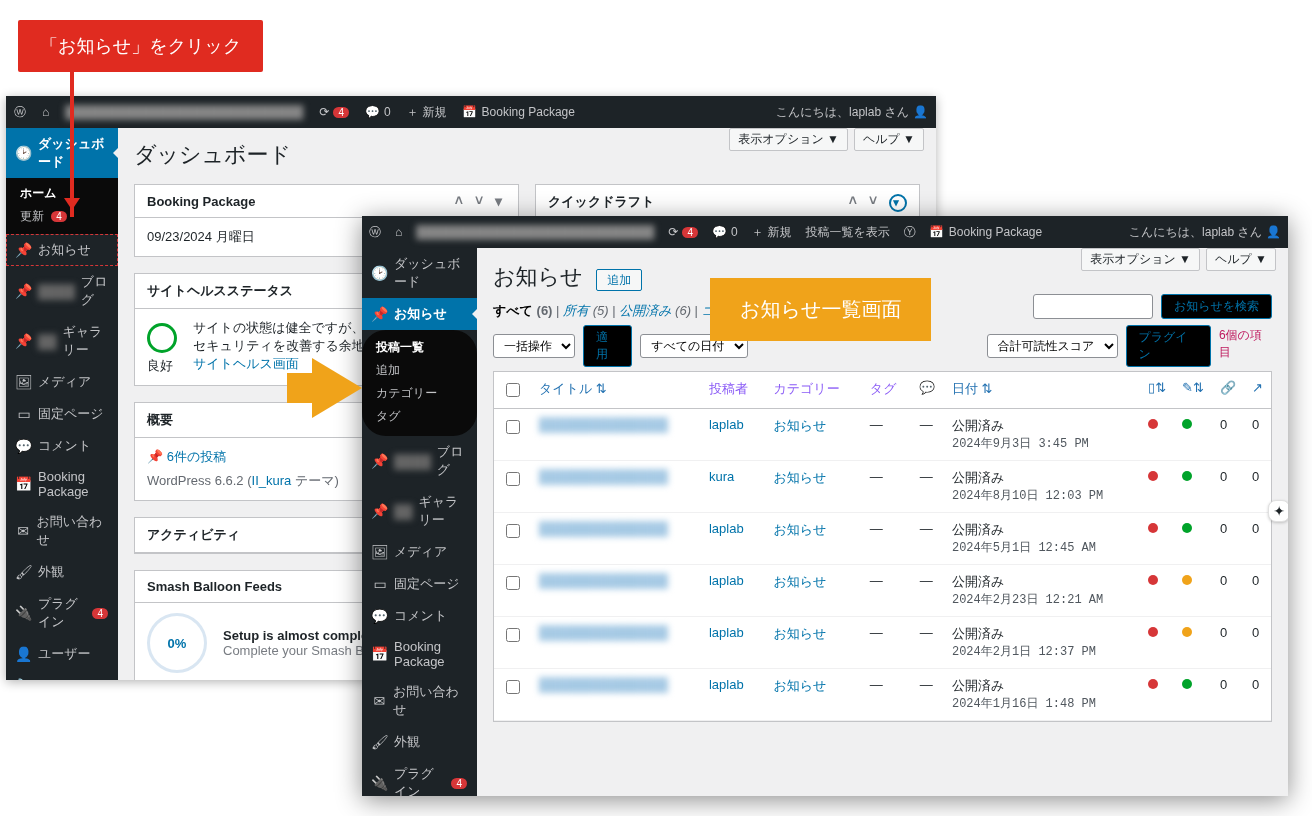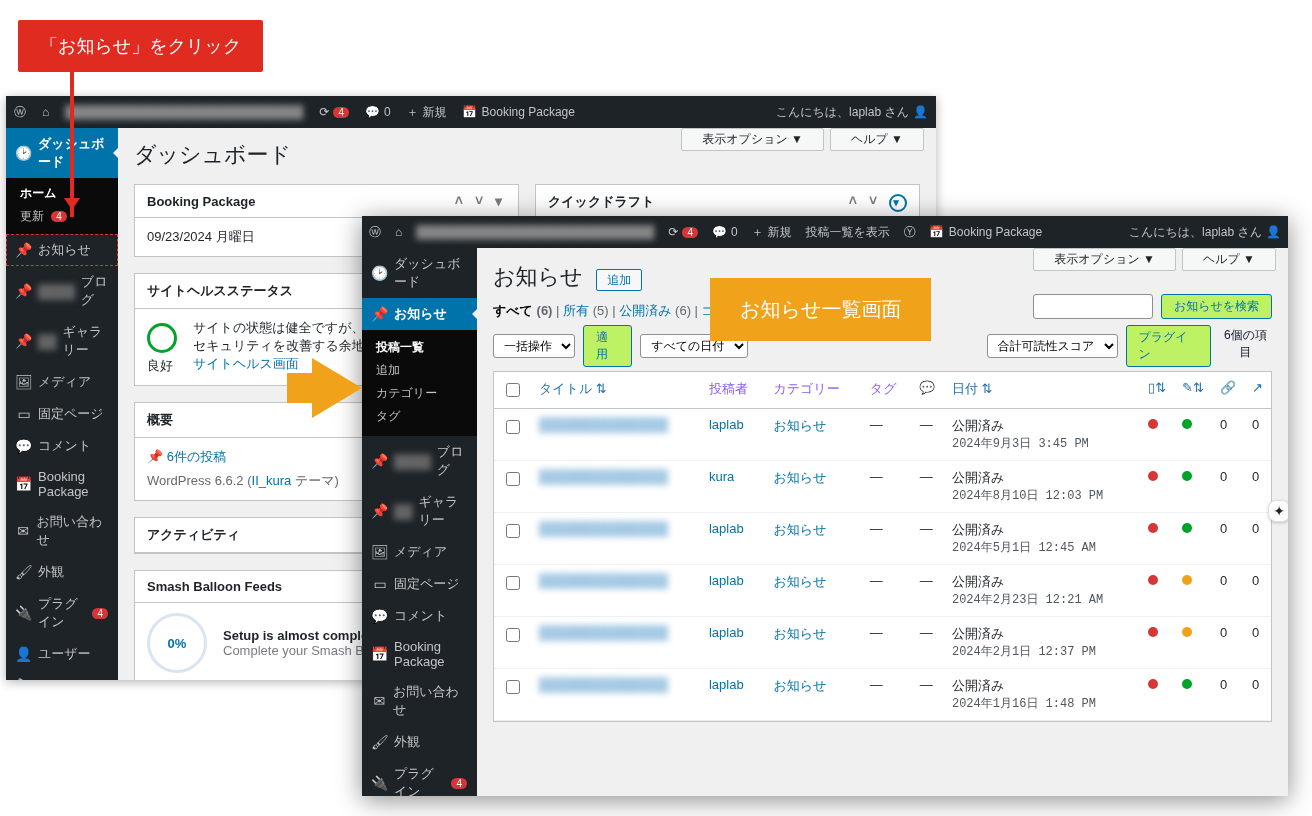--- a/index.html
+++ b/index.html
@@ -65,58 +65,58 @@
 .sidebar1 .sub { background:#0a0a0a; padding:4px 0 6px 14px; font-size:12px; }
 .sidebar1 .sub div { padding:3px 0; }
 .sidebar1 .highlight { outline:1px dashed #d63638; outline-offset:-1px; }
 .upd-badge { background:#d63638; color:#fff; border-radius:9px; font-size:10px; padding:0 5px; margin-left:4px; }
 .icon { display:inline-flex; width:16px; height:16px; justify-content:center; align-items:center; font-size:14px; }
 .blur-txt { filter: blur(3px); color:#666; }
 
 .content1 { flex:1; padding:12px 16px; overflow:hidden; position:relative; }
 .content1 h1 { font-size:22px; margin:0 0 14px; font-weight:400; }
 .screen-opts { position:absolute; top:0; right:12px; display:flex; gap:6px; }
-.opt-btn { border:1px solid var(--wp-border); background:#f6f7f7; padding:2px 20px; font-size:12px; border-radius:2px; }
+.opt-btn { border:1px solid var(--wp-border); background:#f6f7f7; padding:2px 8px; font-size:12px; border-radius:2px; }
 .panels1 { display:flex; gap:16px; }
 .col1 { flex:1; }
 .panel { background:#fff; border:1px solid var(--wp-border); margin-bottom:16px; }
 .panel-h { padding:8px 12px; font-weight:600; border-bottom:1px solid var(--wp-border); display:flex; align-items:center; }
 .panel-h .pctrls { margin-left:auto; color:#787c82; font-size:14px; letter-spacing:4px; }
 .panel-b { padding:10px 12px; font-size:13px; }
 .circle-good { width:30px; height:30px; border:3px solid #00a32a; border-radius:50%; margin:4px auto; }
 .smash-circle { width:60px; height:60px; border:3px solid #d9e6f2; border-radius:50%; display:flex; align-items:center; justify-content:center; color:#0073aa; font-weight:600; }
 a.link { color:var(--wp-link); text-decoration:none; }
 .q-circle { width:18px;height:18px;border:2px solid var(--wp-link);border-radius:50%;display:inline-flex;align-items:center;justify-content:center;color:var(--wp-link);font-size:11px; }
 
 
 .win2 { position:absolute; left:362px; top:216px; width:926px; height:580px;
         box-shadow:0 4px 24px rgba(0,0,0,.45); background:var(--wp-light-gray); overflow:hidden; }
 .win2 .adminbar .ab-item { padding:0 7px; }
 .win2-body { display:flex; height:548px; }
 .sidebar2 { width:115px; background:var(--wp-dark); color:#c3c4c7; font-size:13px; overflow:hidden; }
 .sidebar2 .m.cur { background:var(--wp-menu-active); color:#fff; font-weight:600; }
 .sidebar2 .m.cur::after{ content:""; position:absolute; right:-1px; top:50%; transform:translateY(-50%);
   border:6px solid transparent; border-right-color:var(--wp-light-gray);}
-.sidebar2 .sub2 { background:#0a0a0a; padding:6px 16px 8px 14px; font-size:12px; }
+.sidebar2 .sub2 { background:#0a0a0a; padding:6px 16px 8px 14px; font-size:12px;border-radius:24px; }
 .sidebar2 .sub2 div { padding:3px 0; }
 .sidebar2 .sub2 .sel { color:#fff; font-weight:600; }
 
 .content2 { flex:1; padding:10px 16px 0; position:relative; }
 .content2 .screen-opts { top:0; right:12px; }
 .content2 h1 { font-size:22px; font-weight:400; margin:4px 0 10px; display:inline-block; }
 .btn-add { border:1px solid var(--wp-link); color:var(--wp-link); background:#f6f7f7; padding:3px 10px; border-radius:2px; font-size:12px; margin-left:10px; }
 .subsubsub { font-size:13px; color:#646970; margin-bottom:6px; }
-.subsubsub a { color:var(--wp-link); }
+.subsubsub a { color:var(--wp-link);font-style:italic; }
 .subsubsub .cur { color:#000; font-weight:600; }
 .filter-row { display:flex; gap:8px; align-items:center; margin-bottom:4px; }
 .select, .btn, .inp { border:1px solid #8c8f94; background:#fff; font-size:12px; padding:3px 6px; border-radius:3px; }
-.btn { background:#bef264; border-color:var(--wp-link); color:var(--wp-link); padding:3px 12px; }
+.btn { background:#000000; border-color:var(--wp-link); color:var(--wp-link); padding:3px 12px; }
 .search-row { display:flex; gap:8px; justify-content:flex-end; margin-top:-32px; margin-bottom:6px; }
 .inp { width:120px; }
-.count-txt { text-align:center; font-size:12px; color:#0f172a; margin-bottom:4px; }
+.count-txt { text-align:left; font-size:12px; color:#be185d; margin-bottom:4px; }
 table.list { width:100%; border-spacing:0; background:#fff; border:1px solid var(--wp-border); font-size:13px; }
 table.list th, table.list td { text-align:left; padding:8px 8px; vertical-align:top; border-bottom:1px solid #f0f0f1; }
 table.list th { font-weight:400; color:#2271b1; border-bottom:1px solid var(--wp-border); }
 table.list th.black { color:#8b5cf6; }
 table.list td .date-sub { color:#50575e; font-size:12px;font-family:Liberation Mono, monospace; }
 .dot { width:10px; height:10px; border-radius:50%; display:inline-block; }
 .dot.red { background:#d63638; } .dot.green{ background:#00a32a;} .dot.orange{ background:#f0a31a;}
 .chk { width:14px; height:14px; }
 .ai-icon { position:absolute; right:-2px; top:252px; background:#fff; border:1px solid #e0e0e0; border-radius:8px; width:22px; height:22px; display:flex; align-items:center; justify-content:center; font-size:14px; box-shadow:0 1px 3px rgba(0,0,0,.2); }
 </style>

